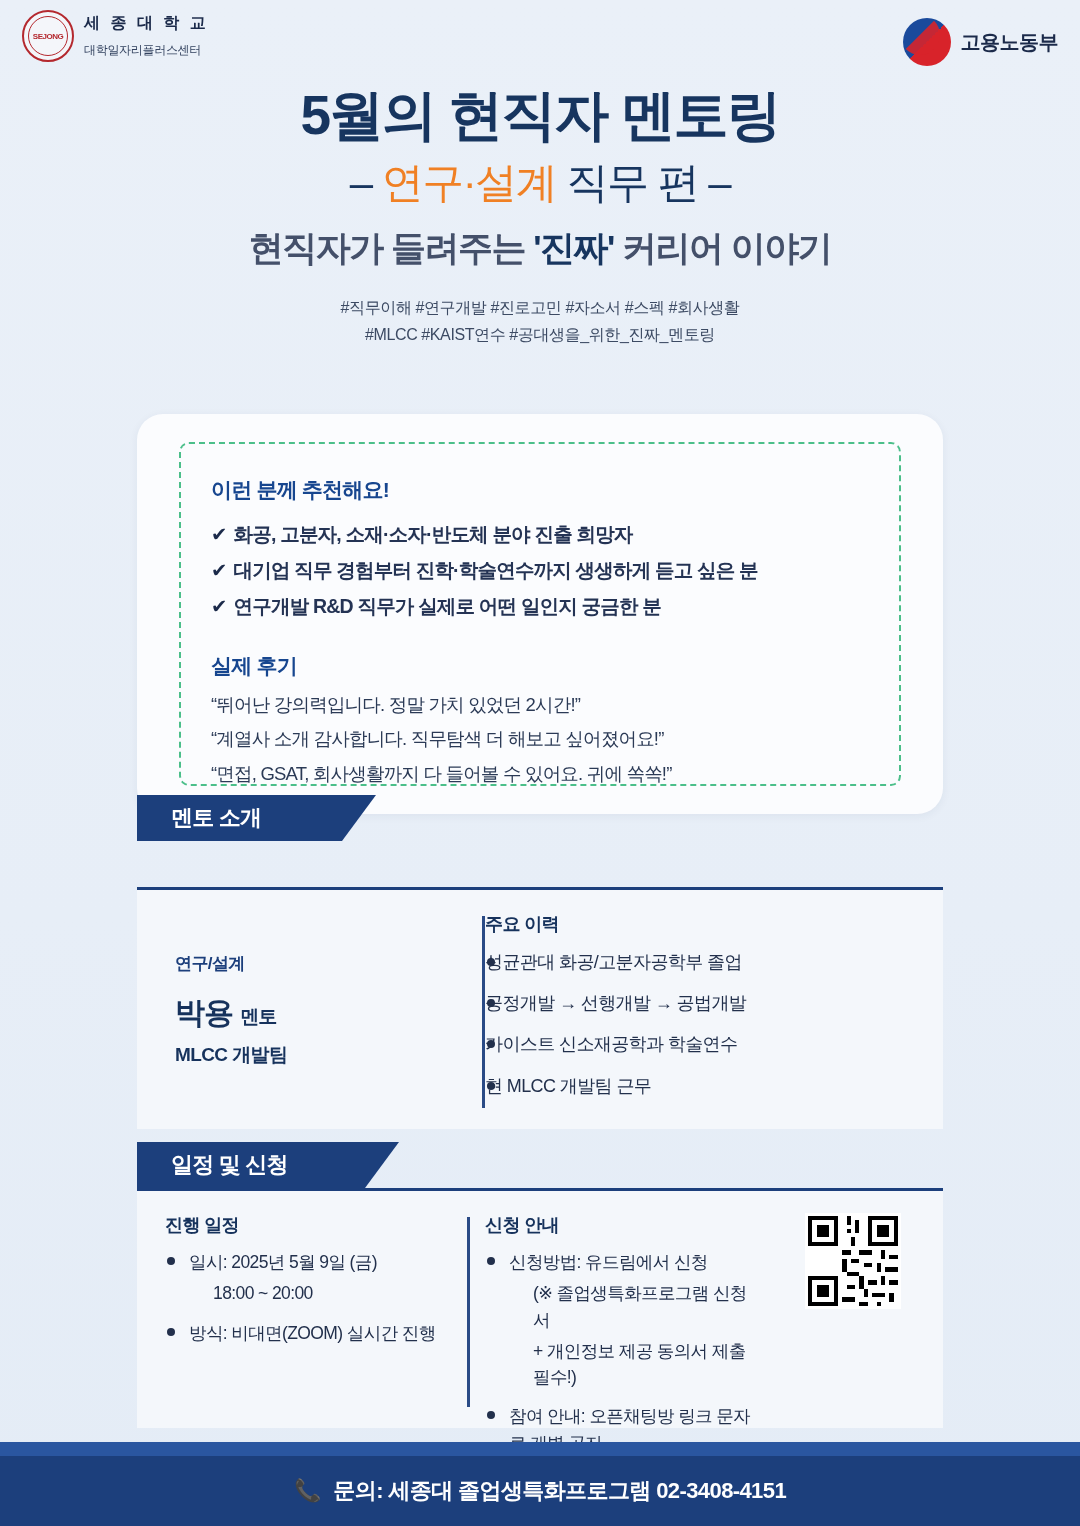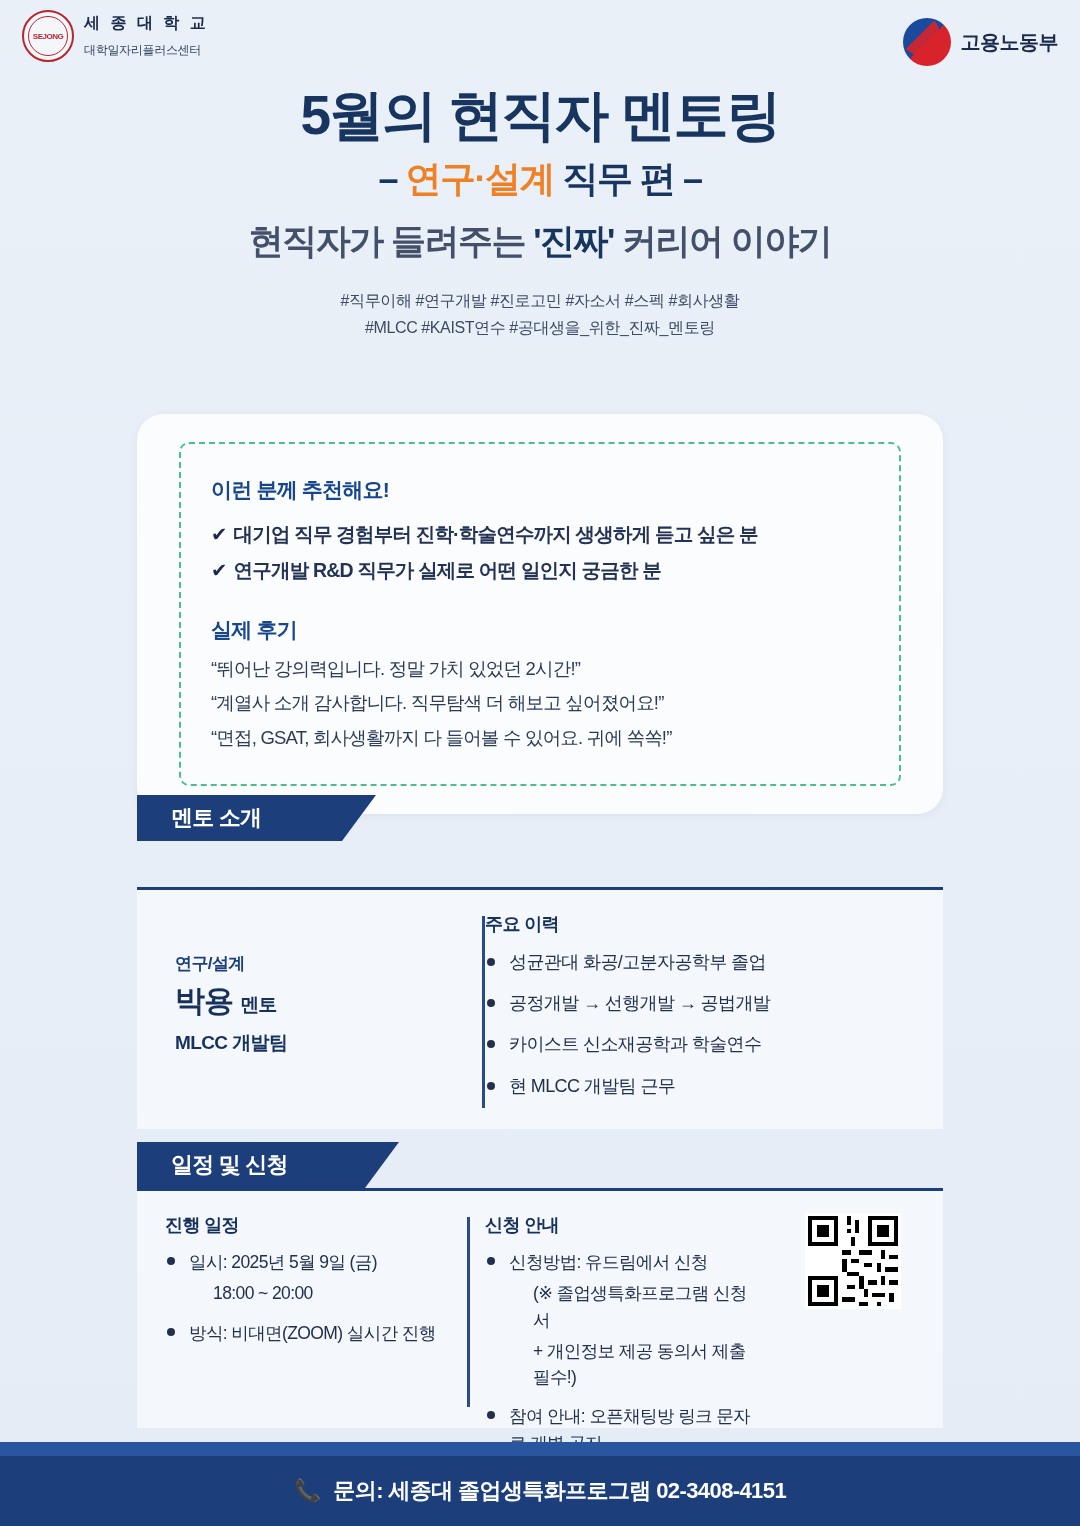--- a/index.html
+++ b/index.html
@@ -43,21 +43,21 @@
   .taegeuk .swirl {
     position: absolute; left: 50%; top: 4px; width: 20px; height: 40px;
     border-radius: 0 20px 20px 0; background: #d8232a; transform: translateX(-50%) rotate(45deg);
     opacity: 0.9;
   }
   .gov-text { font-size: 20px; font-weight: bold; color: #1b2a4a; letter-spacing: -0.5px; text-align: right; }
 
   
   .title-block { position: absolute; top: 84px; left: 0; width: 100%; text-align: center; }
   .t1 { font-size: 55px; font-weight: 800; color: #17355f; letter-spacing: -2px; line-height: 1.15; }
-  .t2 { font-size: 36px; font-weight: 700; color: #17355f; letter-spacing: -1.5px; margin-top: 8px; }
+  .t2 { font-size: 42px; font-weight: 400; color: #17355f; letter-spacing: -1.5px; margin-top: 8px; }
   .t2 .hl { color: #f08024; }
   .t3 { font-size: 35px; font-weight: 600; color: #44506a; letter-spacing: -1.5px; margin-top: 14px; }
   .t3 b { color: #17355f; font-weight: 800; }
   .tags { margin-top: 22px; font-size: 16px; color: #3c4a63; line-height: 1.7; letter-spacing: -0.4px; text-align: center; }
 
   
   .card-rec {
     position: absolute; left: 137px; top: 414px; width: 806px; height: 400px;
     background: #fbfcfe; border-radius: 26px;
     box-shadow: 0 2px 10px rgba(30,50,90,0.06);
@@ -93,30 +93,30 @@
   .sec-body {
     position: absolute; background: #f4f7fb;
     border-top: 3px solid #1c3f7c;
   }
 
   
   #tab-mentor { left: 137px; top: 795px; width: 205px; }
   #body-mentor { left: 137px; top: 887px; width: 806px; height: 242px; }
   .mentor-left { position: absolute; left: 38px; top: 62px; width: 300px; }
   .m-role { font-size: 17px; font-weight: 800; color: #1c3f7c; letter-spacing: -0.6px; }
-  .m-name { font-size: 30px; font-weight: 800; color: #16325c; letter-spacing: -1px; margin-top: 6px; }
+  .m-name { font-size: 30px; font-weight: 800; color: #16325c; letter-spacing: -1px; margin-top: 18px; }
   .m-name small { font-size: 19px; font-weight: 700; }
   .m-team { font-size: 19px; font-weight: 800; color: #16325c; letter-spacing: -0.6px; margin-top: 8px; }
   .vdiv { position: absolute; left: 345px; top: 26px; width: 3px; height: 192px; background: #2a4b86; }
   .mentor-right { position: absolute; left: 348px; top: 22px; right: 30px; }
   .mr-h { font-size: 18px; font-weight: 800; color: #16325c; letter-spacing: -0.6px; }
   .mr-list { margin-top: 14px; }
   .mr-list li {
     list-style: none; font-size: 18px; color: #22304c; letter-spacing: -0.6px;
-    line-height: 1.4; margin-bottom: 16px; position: relative; padding-left: 24px;
+    line-height: 1.4; margin-bottom: 16px; position: relative; 
   }
   .mr-list li::before {
     content: ""; position: absolute; left: 2px; top: 8px;
     width: 8px; height: 8px; border-radius: 50%; background: #22304c;
   }
 
   
   #tab-sched { left: 137px; top: 1142px; width: 228px; }
   #body-sched { left: 137px; top: 1188px; width: 806px; height: 240px; }
   .sc-left { position: absolute; left: 28px; top: 22px; width: 290px; }
@@ -184,20 +184,21 @@
       <div>#직무이해 #연구개발 #진로고민 #자소서 #스펙 #회사생활</div>
       <div>#MLCC #KAIST연수 #공대생을_위한_진짜_멘토링</div>
     </div>
   </div>
 
   <div class="card-rec">
     <div class="dashed"></div>
     <div class="rec-inner">
       <div class="rec-h">이런 분께 추천해요!</div>
       <ul class="rec-list">
+        <li><span class="chk">✔</span><span>화공, 고분자, 소재·소자·반도체 분야 진출 희망자</span></li>
         <li><span class="chk">✔</span><span>대기업 직무 경험부터 진학·학술연수까지 생생하게 듣고 싶은 분</span></li>
         <li><span class="chk">✔</span><span>연구개발 R&amp;D 직무가 실제로 어떤 일인지 궁금한 분</span></li>
       </ul>
       <div class="rev-h">실제 후기</div>
       <ul class="rev-list">
         <li>“뛰어난 강의력입니다. 정말 가치 있었던 2시간!”</li>
         <li>“계열사 소개 감사합니다. 직무탐색 더 해보고 싶어졌어요!”</li>
         <li>“면접, GSAT, 회사생활까지 다 들어볼 수 있어요. 귀에 쏙쏙!”</li>
       </ul>
     </div>

